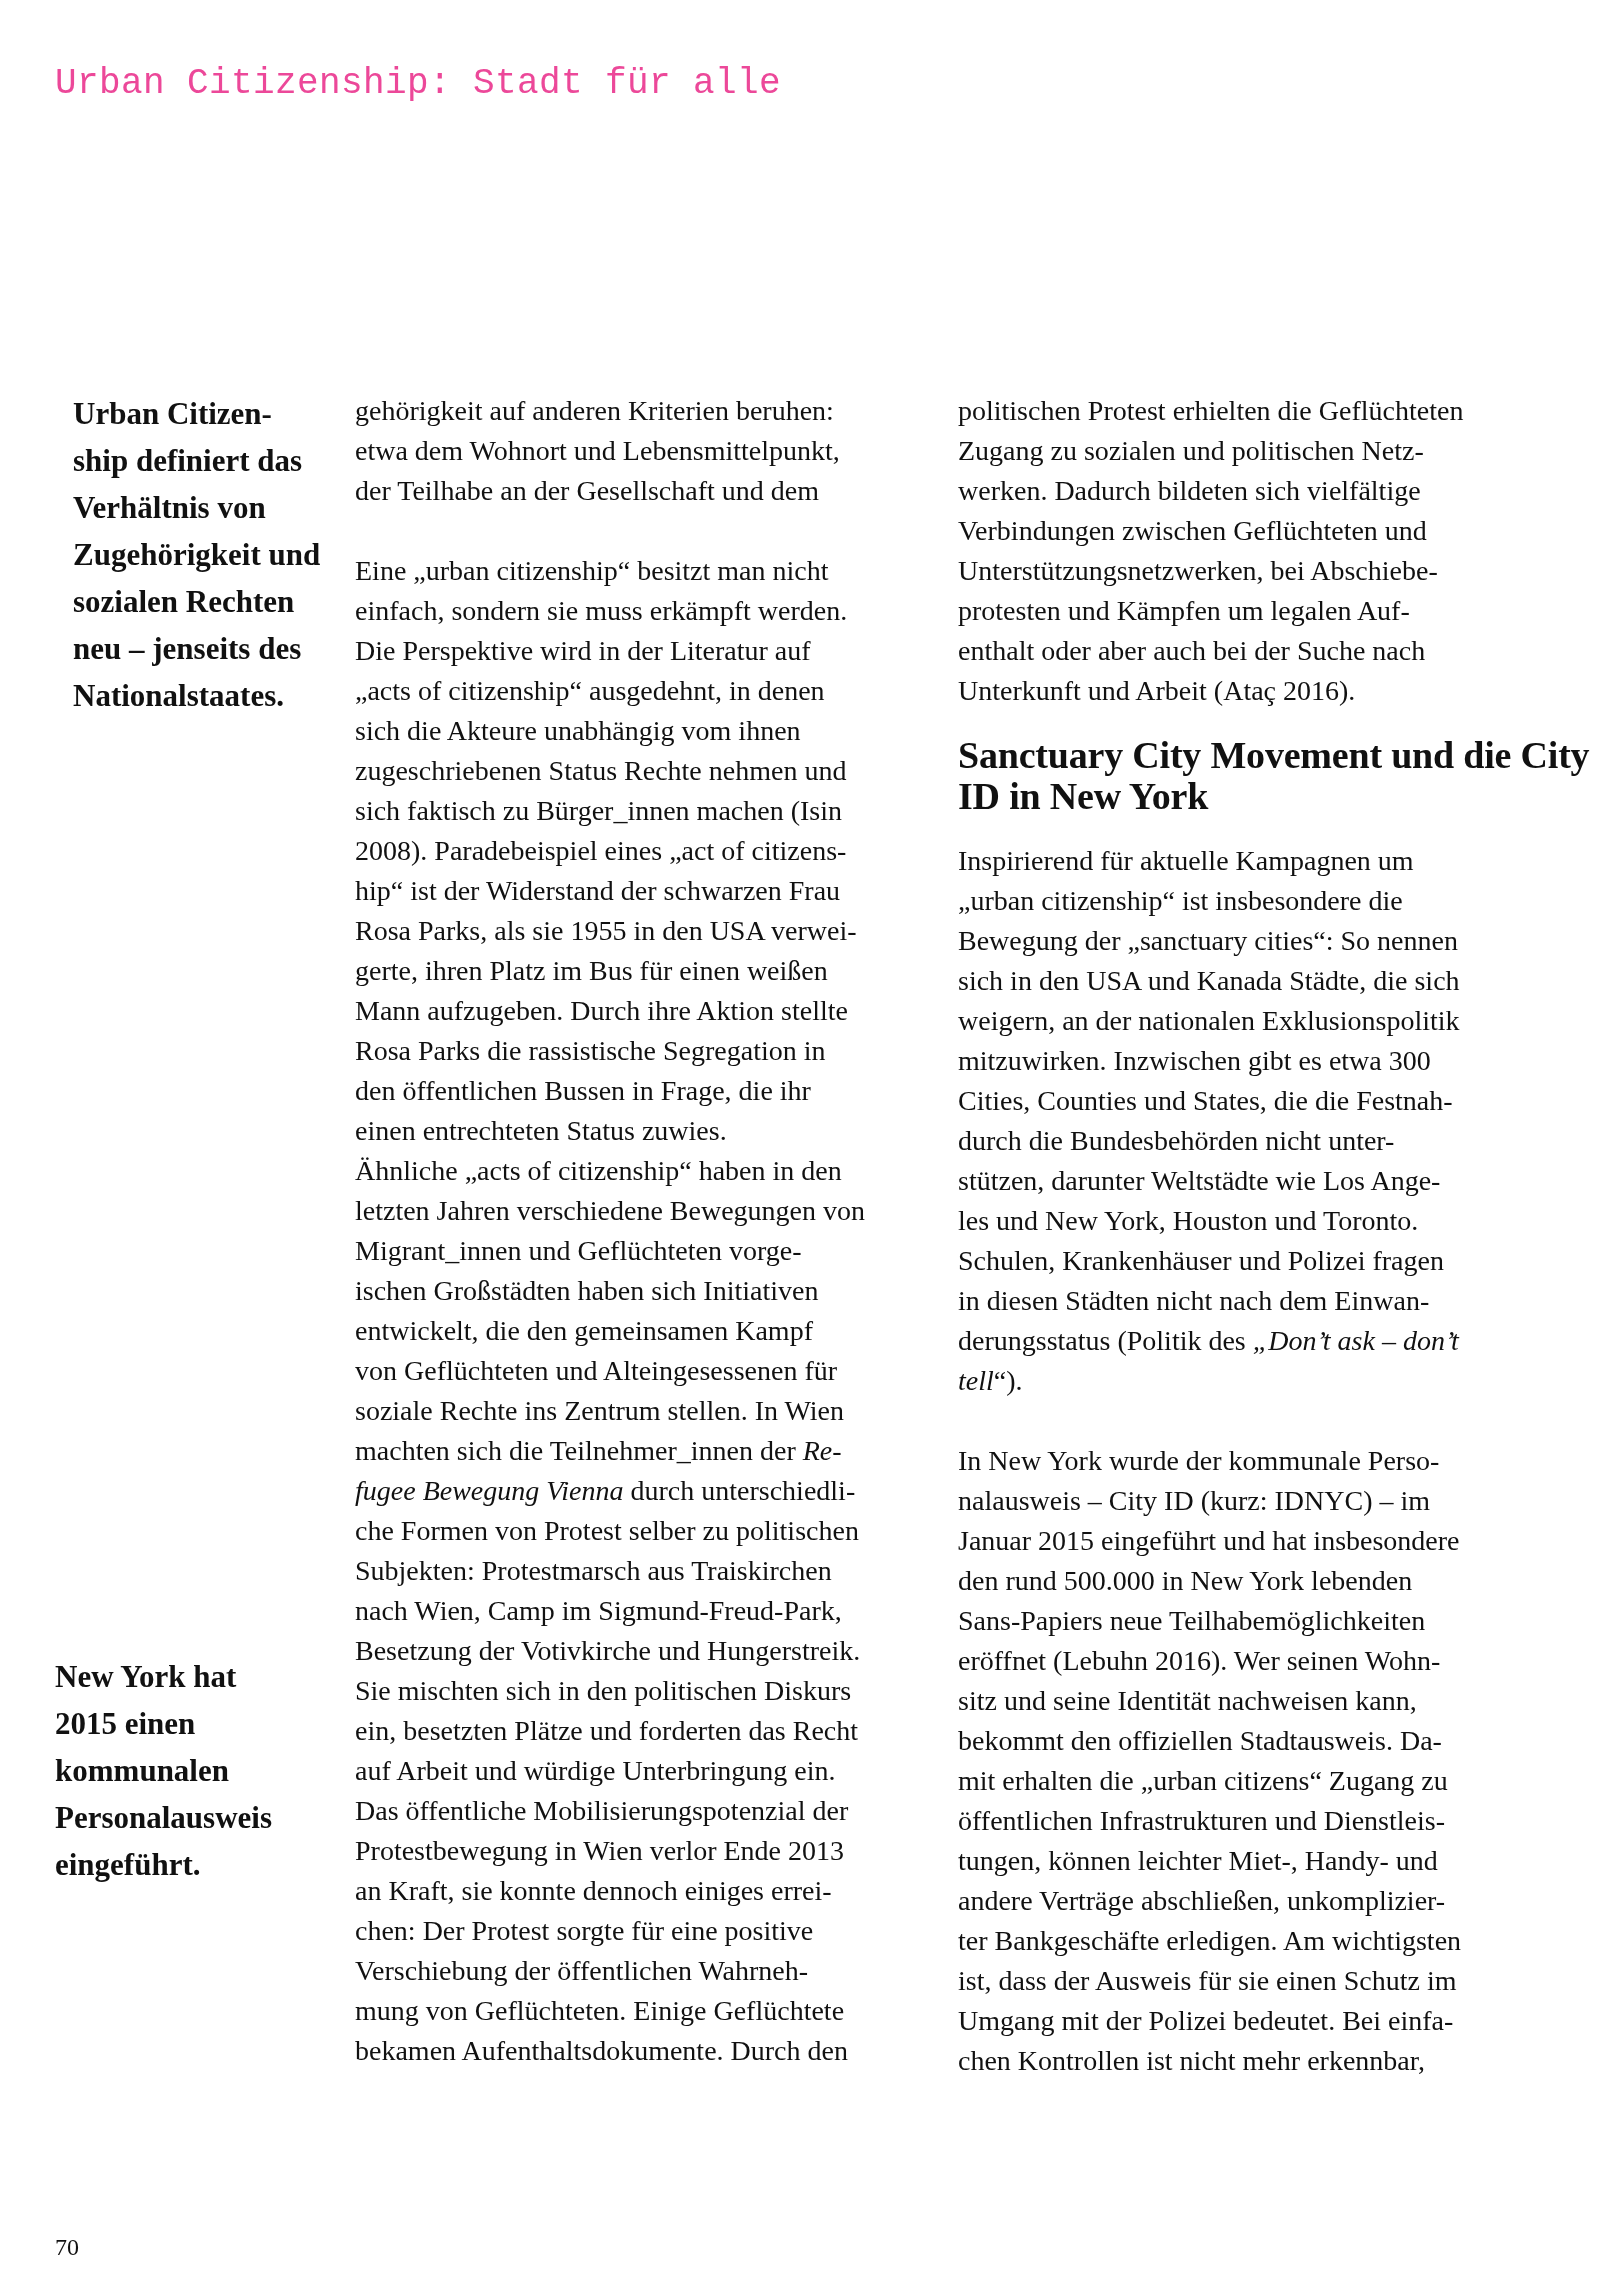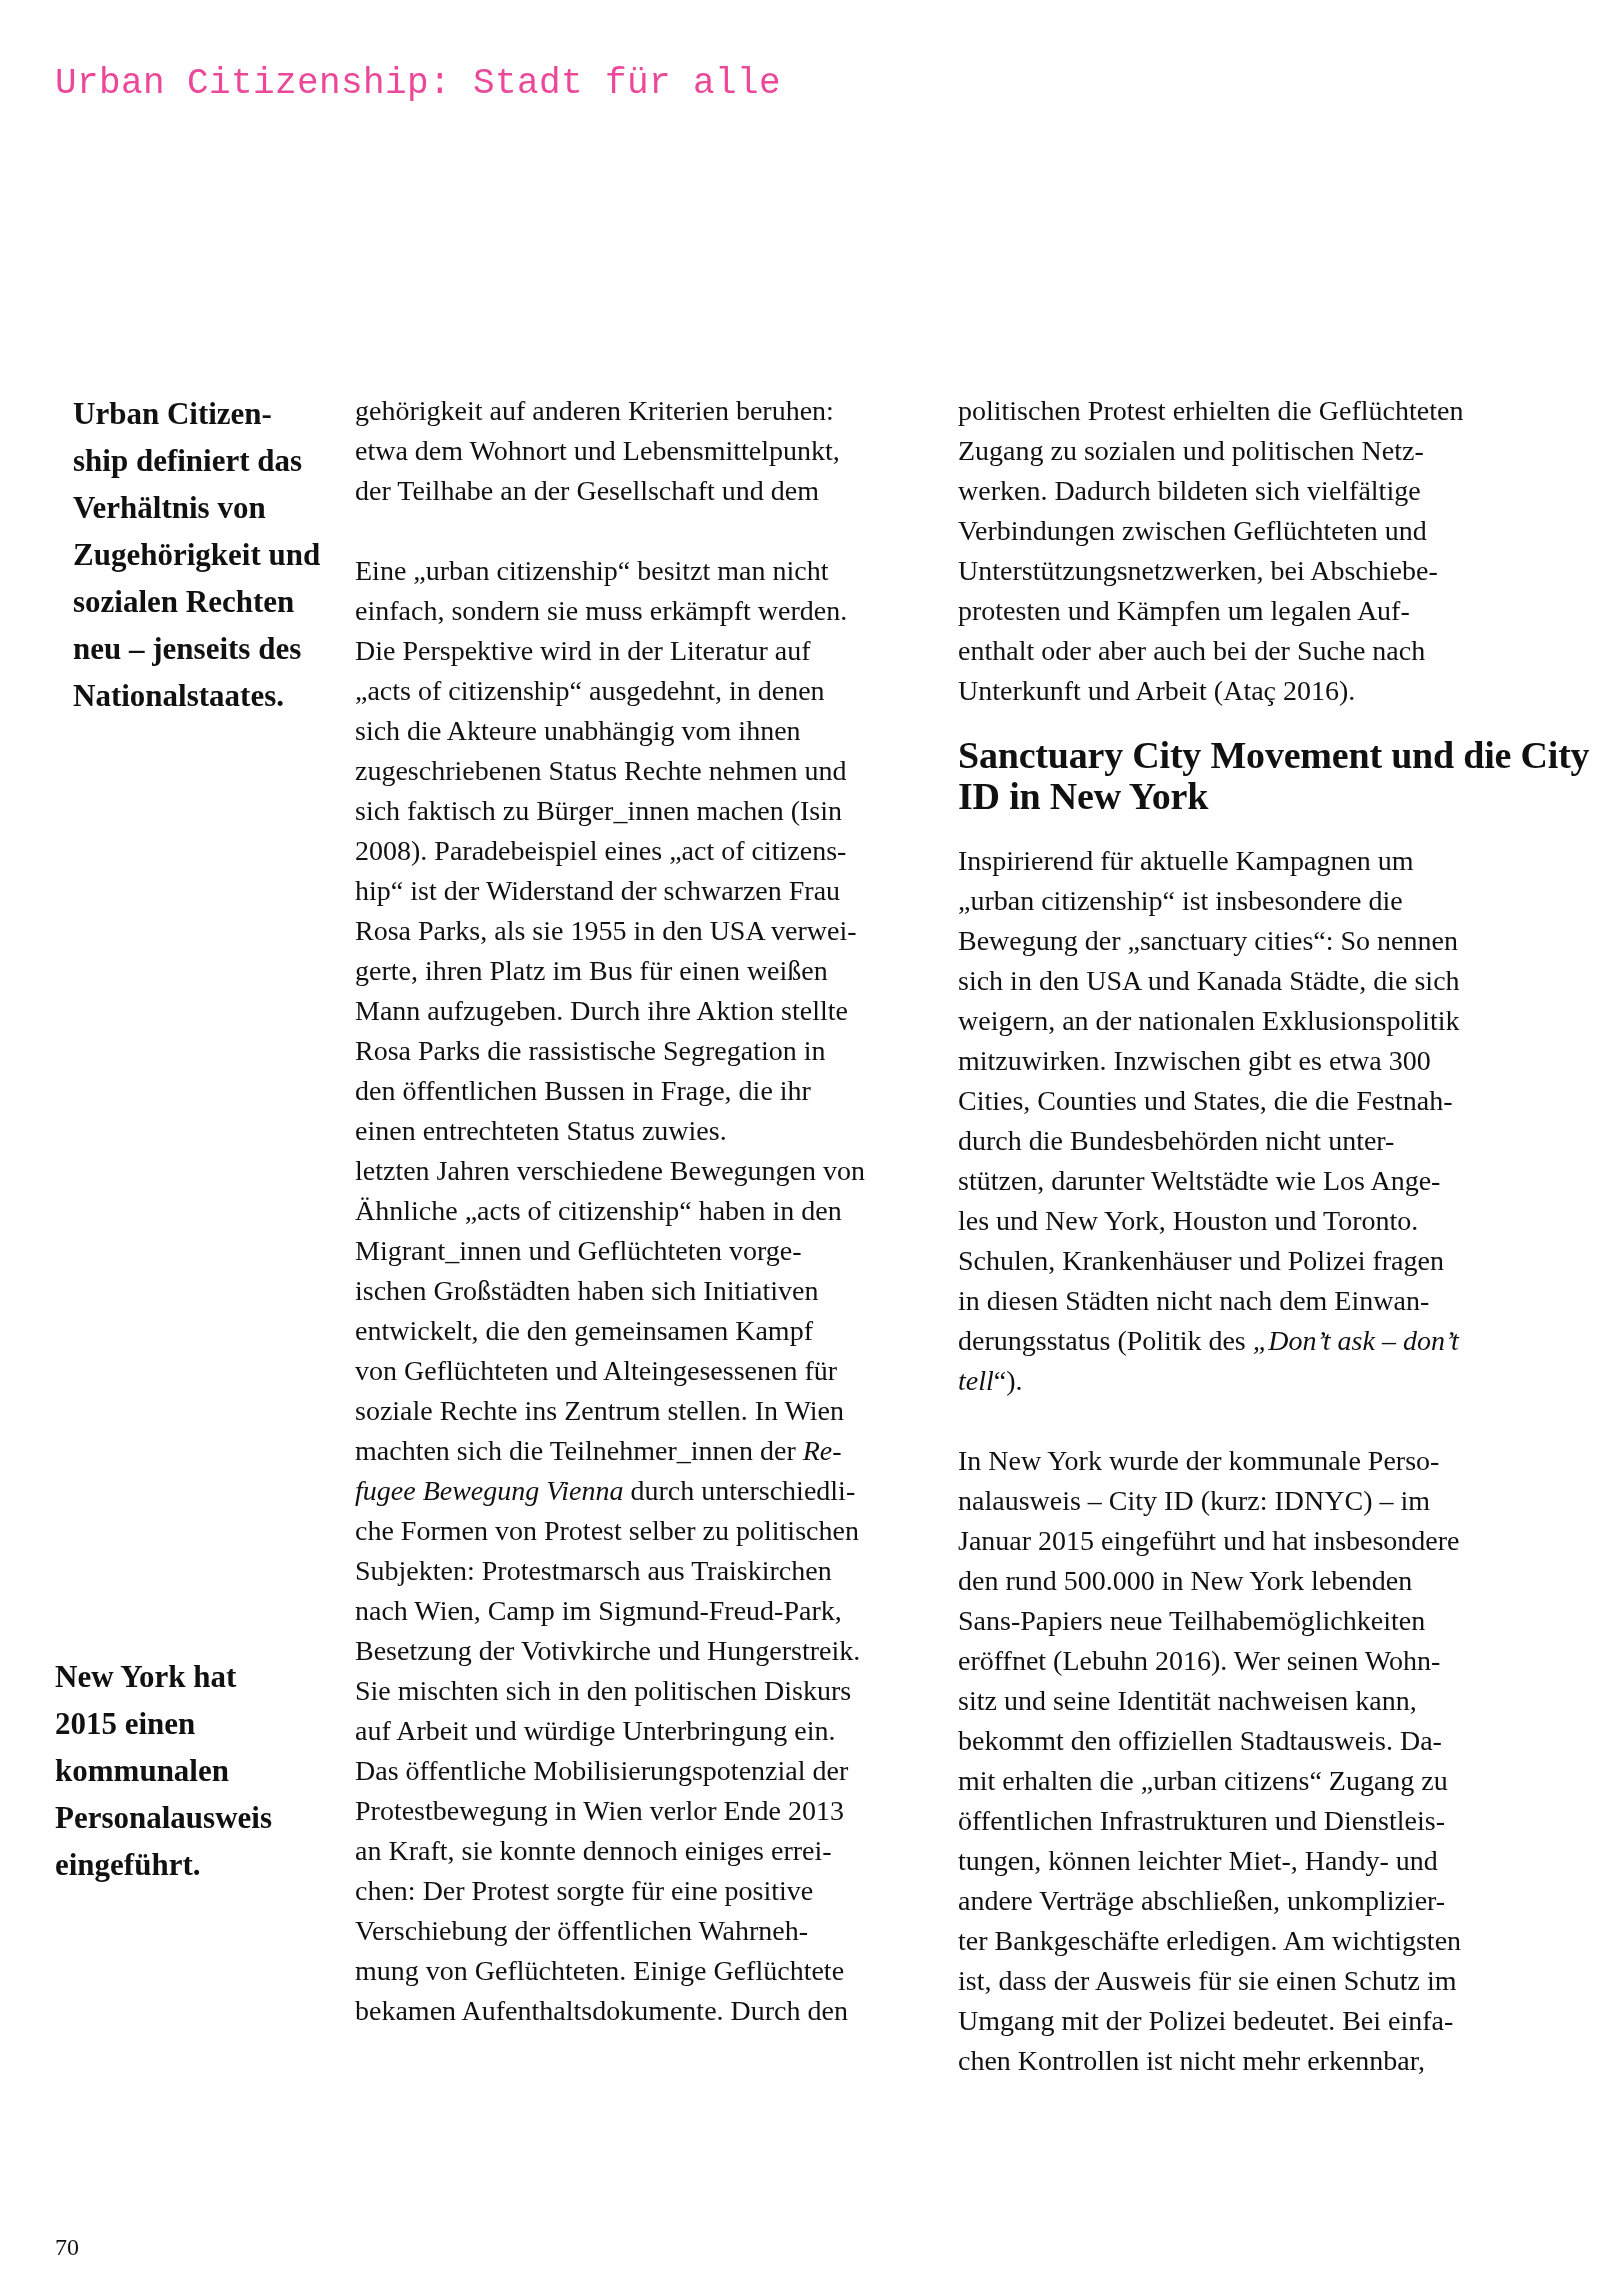--- a/index.html
+++ b/index.html
@@ -111,40 +111,41 @@
       <span class="ln">2008). Paradebeispiel eines „act of citizens-</span>
       <span class="ln">hip“ ist der Widerstand der schwarzen Frau</span>
       <span class="ln">Rosa Parks, als sie 1955 in den USA verwei-</span>
       <span class="ln">gerte, ihren Platz im Bus für einen weißen</span>
       <span class="ln">Mann aufzugeben. Durch ihre Aktion stellte</span>
       <span class="ln">Rosa Parks die rassistische Segregation in</span>
       <span class="ln">den öffentlichen Bussen in Frage, die ihr</span>
       <span class="ln">einen entrechteten Status zuwies.</span>
     </div>
   <div id="mid-p3a">
+      <span class="ln">Ähnliche „acts of citizenship“ haben in den</span>
       <span class="ln">letzten Jahren verschiedene Bewegungen von</span>
-      <span class="ln">Ähnliche „acts of citizenship“ haben in den</span>
       <span class="ln">Migrant_innen und Geflüchteten vorge-</span>
       <span class="ln">ischen Großstädten haben sich Initiativen</span>
       <span class="ln">entwickelt, die den gemeinsamen Kampf</span>
       <span class="ln">von Geflüchteten und Alteingesessenen für</span>
       <span class="ln">soziale Rechte ins Zentrum stellen. In Wien</span>
     </div>
   <span class="ln">
     <span>machten sich die Teilnehmer_innen der </span><span class="it">Re-</span>
   </span>
   <span class="ln">
     <span class="it">fugee Bewegung Vienna</span><span> durch unterschiedli-</span>
   </span>
   <div id="mid-p3b">
       <span class="ln">che Formen von Protest selber zu politischen</span>
       <span class="ln">Subjekten: Protestmarsch aus Traiskirchen</span>
       <span class="ln">nach Wien, Camp im Sigmund-Freud-Park,</span>
       <span class="ln">Besetzung der Votivkirche und Hungerstreik.</span>
       <span class="ln">Sie mischten sich in den politischen Diskurs</span>
+      <span class="ln">ein, besetzten Plätze und forderten das Recht</span>
       <span class="ln">auf Arbeit und würdige Unterbringung ein.</span>
       <span class="ln">Das öffentliche Mobilisierungspotenzial der</span>
       <span class="ln">Protestbewegung in Wien verlor Ende 2013</span>
       <span class="ln">an Kraft, sie konnte dennoch einiges errei-</span>
       <span class="ln">chen: Der Protest sorgte für eine positive</span>
       <span class="ln">Verschiebung der öffentlichen Wahrneh-</span>
       <span class="ln">mung von Geflüchteten. Einige Geflüchtete</span>
       <span class="ln">bekamen Aufenthaltsdokumente. Durch den</span>
     </div>
 </div>

